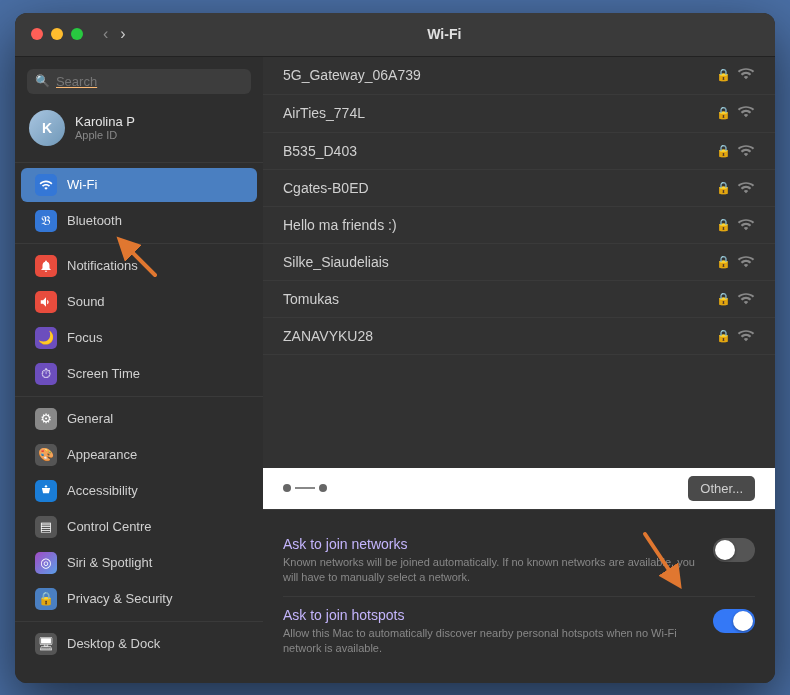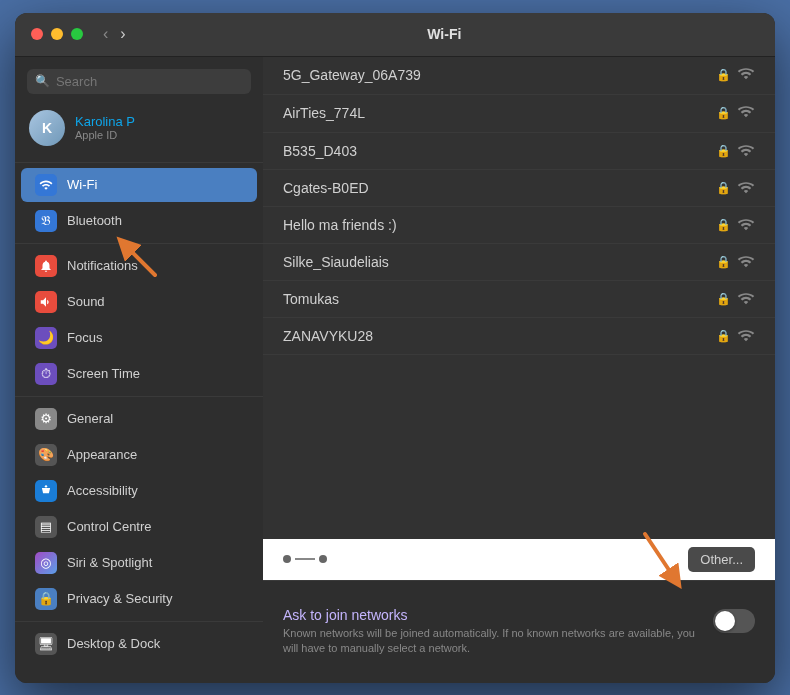--- a/index.html
+++ b/index.html
@@ -91,20 +91,21 @@
       color: #888;
       font-size: 12px;
     }
     .search-input {
       background: transparent;
       border: none;
       outline: none;
       color: #fdba74;
       font-size: 13px;
       width: 100%;
+      text-decoration: underline;
     }
     .user-section {
       display: flex;
       align-items: center;
       padding: 6px 14px;
       gap: 10px;
       margin-bottom: 6px;
     }
     .avatar {
       width: 36px;
@@ -113,21 +114,21 @@
       background: linear-gradient(135deg, #a8c5e0, #7098b8);
       display: flex;
       align-items: center;
       justify-content: center;
       color: #fff;
       font-size: 14px;
       font-weight: 600;
       flex-shrink: 0;
     }
     .user-info { display: flex; flex-direction: column; }
-    .user-name { color: #0ea5e9; font-size: 13px; font-weight: 500; }
+    .user-name { color: #e5e5e5; font-size: 13px; font-weight: 500; }
     .user-sub { color: #888; font-size: 11px; }
     .sidebar-divider {
       height: 1px;
       background: #3a3a3a;
       margin: 4px 0;
     }
     .sidebar-item {
       display: flex;
       align-items: center;
       padding: 6px 14px;
@@ -546,20 +547,29 @@
       <div class="settings-section">
         <div class="setting-row">
           <div class="setting-text">
             <div class="setting-title">Ask to join networks</div>
             <div class="setting-desc">Known networks will be joined automatically. If no known networks are available, you will have to manually select a network.</div>
           </div>
           <div class="toggle off">
             <div class="toggle-knob"></div>
           </div>
         </div>
+        <div class="setting-row">
+          <div class="setting-text">
+            <div class="setting-title">Ask to join hotspots</div>
+            <div class="setting-desc">Allow this Mac to automatically discover nearby personal hotspots when no Wi-Fi network is available.</div>
+          </div>
+          <div class="toggle on">
+            <div class="toggle-knob"></div>
+          </div>
+        </div>
       </div>
 
     </div>
 
     <div class="sidebar-arrow-wrapper">
       <svg width="60" height="60" viewBox="0 0 60 60">
         <defs>
           <marker id="arrowhead1" markerWidth="6" markerHeight="6" refX="3" refY="3" orient="auto">
             <polygon points="0 0, 6 3, 0 6" fill="#e07730"></polygon>
           </marker>

